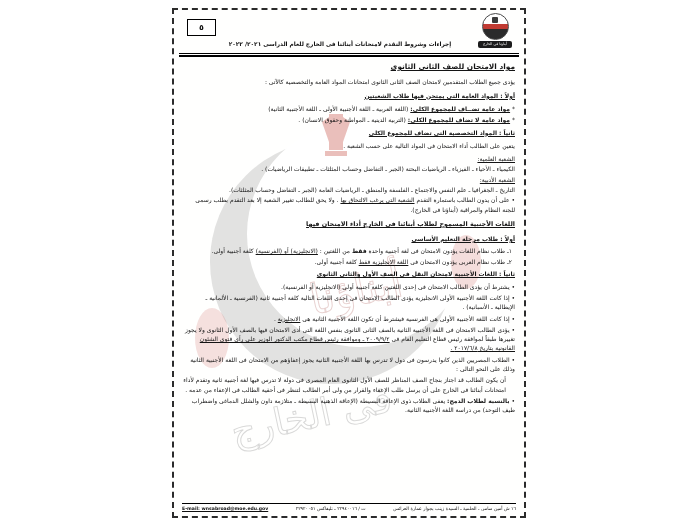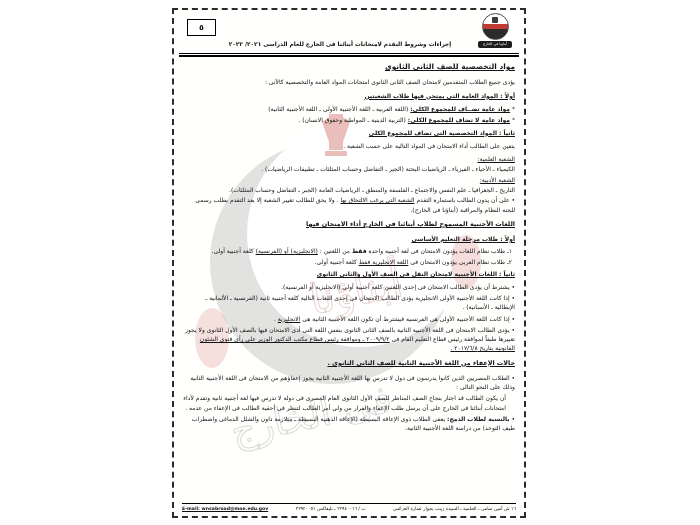--- a/index.html
+++ b/index.html
@@ -101,42 +101,41 @@
       <path d="M176 112 L169 107 L169 132 Z"></path>
       <rect x="151" y="141" width="22" height="5"></rect>
     </g>
     <ellipse cx="292" cy="252" rx="15" ry="27" fill="#cc6660" opacity="0.22"></ellipse>
     <ellipse cx="38" cy="328" rx="17" ry="30" fill="#cc6660" opacity="0.20"></ellipse>
     <text x="185" y="295" font-size="42" text-anchor="middle" fill="none" stroke="#b36a66" stroke-width="1" opacity="0.30" transform="rotate(-12 185 295)">أبناؤنا</text>
     <text x="140" y="418" font-size="38" text-anchor="middle" fill="none" stroke="#8a8a8a" stroke-width="1" opacity="0.32" transform="rotate(-12 140 418)">فى الخارج</text>
   </svg>
 
   <div class="doc-body">
-      <div class="blk s-title"><span>مواد التخصصية للصف الثانى الثانوى</span></div>
+      <div class="blk s-title"><span>مواد الامتحان للصف الثانى الثانوى</span></div>
       <div class="blk s-para"><span>يؤدى جميع الطلاب المتقدمين لامتحان الصف الثانى الثانوى امتحانات المواد العامة والتخصصية كالآتى :</span></div>
       <div class="blk s-subheader"><span>أولاً : المواد العامة التى يمتحن فيها طلاب الشعبتين</span></div>
       <div class="blk s-star"><span>* </span><span class="u b">مواد عامة تضــاف للمجموع الكلى:</span><span> (اللغة العربية ـ اللغة الأجنبية الأولى ـ اللغة الأجنبية الثانية)</span></div>
       <div class="blk s-star"><span>* </span><span class="u b">مواد عامة لا تضاف للمجموع الكلى:</span><span> (التربية الدينية ـ المواطنة وحقوق الانسان) .</span></div>
       <div class="blk s-subheader"><span>ثانياً : المواد التخصصية التى تضاف للمجموع الكلى</span></div>
       <div class="blk s-para"><span>يتعين على الطالب أداء الامتحان فى المواد التالية على حسب الشعبة .</span></div>
       <div class="blk s-branch-label"><span>الشعبة العلمية:</span></div>
       <div class="blk s-branch-content"><span>الكيمياء ـ الأحياء ـ الفيزياء ـ الرياضيات البحتة (الجبر ـ التفاضل وحساب المثلثات ـ تطبيقات الرياضيات) .</span></div>
       <div class="blk s-branch-label"><span>الشعبة الأدبية:</span></div>
       <div class="blk s-branch-content"><span>التاريخ ـ الجغرافيا ـ علم النفس والاجتماع ـ الفلسفة والمنطق ـ الرياضيات العامة (الجبر ـ التفاضل وحساب المثلثات).</span></div>
       <div class="blk s-bullet"><span>• على أن يدون الطالب باستمارة التقدم </span><span class="u">الشعبة التى يرغب الالتحاق بها</span><span> . ولا يحق للطالب تغيير الشعبة إلا بعد التقدم بطلب رسمى للجنة النظام والمراقبة (أبناؤنا فى الخارج).</span></div>
       <div class="blk s-center-header"><span>اللغات الأجنبية المسموح لطلاب أبنائنا فى الخارج أداء الامتحان فيها</span></div>
       <div class="blk s-subheader2"><span>أولاً : طلاب مرحلة التعليم الأساسى</span></div>
       <div class="blk s-numbered"><span>١ـ طلاب نظام اللغات يؤدون الامتحان فى لغة أجنبية واحدة </span><span class="b">فقط</span><span> من اللغتين : </span><span class="u">(الانجليزية) أو (الفرنسية)</span><span> كلغة أجنبية أولى.</span></div>
       <div class="blk s-numbered"><span>٢ـ طلاب نظام العربى يؤدون الامتحان فى </span><span class="u">اللغة الانجليزية فقط</span><span> كلغة أجنبية أولى.</span></div>
       <div class="blk s-subheader2"><span>ثانياً : اللغات الأجنبية لامتحان النقل فى الصف الأول والثانى الثانوى</span></div>
       <div class="blk s-bullet"><span>• يشترط أن يؤدى الطالب الامتحان فى إحدى اللغتين كلغة أجنبية أولى (الانجليزية أو الفرنسية).</span></div>
       <div class="blk s-bullet"><span>• إذا كانت اللغة الأجنبية الأولى الانجليزية يؤدى الطالب الامتحان فى إحدى اللغات التالية كلغة أجنبية ثانية (الفرنسية ـ الألمانية ـ الإيطالية ـ الأسبانية) .</span></div>
       <div class="blk s-bullet"><span>• إذا كانت اللغة الأجنبية الأولى هى الفرنسية فيشترط أن تكون اللغة الأجنبية الثانية هى </span><span class="u">الانجليزية</span><span> .</span></div>
       <div class="blk s-bullet"><span>• يؤدى الطالب الامتحان فى اللغة الأجنبية الثانية بالصف الثانى الثانوى بنفس اللغة التى أدى الامتحان فيها بالصف الأول الثانوى ولا يجوز تغييرها طبقاً لموافقة رئيس قطاع التعليم العام فى </span><span class="u">٢٠٠٩/٩/٢ ـ وموافقة رئيس قطاع مكتب الدكتور الوزير على رأى فتوى الشئون القانونية بتاريخ ٢٠١٧/٦/٨ .</span></div>
-      <div class="blk s-center-header"><span>حالات الإعفاء من اللغة الأجنبية الثانية للصف الثانى الثانوى .</span></div>
       <div class="blk s-bullet"><span>• الطلاب المصريين الذين كانوا يدرسون فى دول لا تدرس بها اللغة الأجنبية الثانية يجوز إعفاؤهم من الامتحان فى اللغة الأجنبية الثانية وذلك على النحو التالى :</span></div>
       <div class="blk s-indent"><span>أن يكون الطالب قد اجتاز بنجاح الصف المناظر للصف الأول الثانوى العام المصرى فى دولة لا تدرس فيها لغة أجنبية ثانية وتقدم لأداء امتحانات أبنائنا فى الخارج على أن يرسل طلب الإعفاء والقرار من ولى أمر الطالب لتنظر فى أحقية الطالب فى الإعفاء من عدمه .</span></div>
       <div class="blk s-bullet"><span>• </span><span class="b">بالنسبة لطلاب الدمج:</span><span> يعفى الطلاب ذوى الإعاقة البسيطة (الإعاقة الذهنية البسيطة ـ متلازمة داون والشلل الدماغى واضطراب طيف التوحد) من دراسة اللغة الأجنبية الثانية.</span></div>
     </div>
 
   <div class="footer">
     <span>١٦ ش أمين سامى ـ الحلمية ـ السيدة زينب بجوار عمارة العرائس</span>
     <span>ت / ٢٢٩٤٠٠١٦ ـ تليفاكس ٢٢٩٢٠٠٥١</span>
     <span class="email">E-mail: wnsabroad@moe.edu.gov</span>
   </div>

